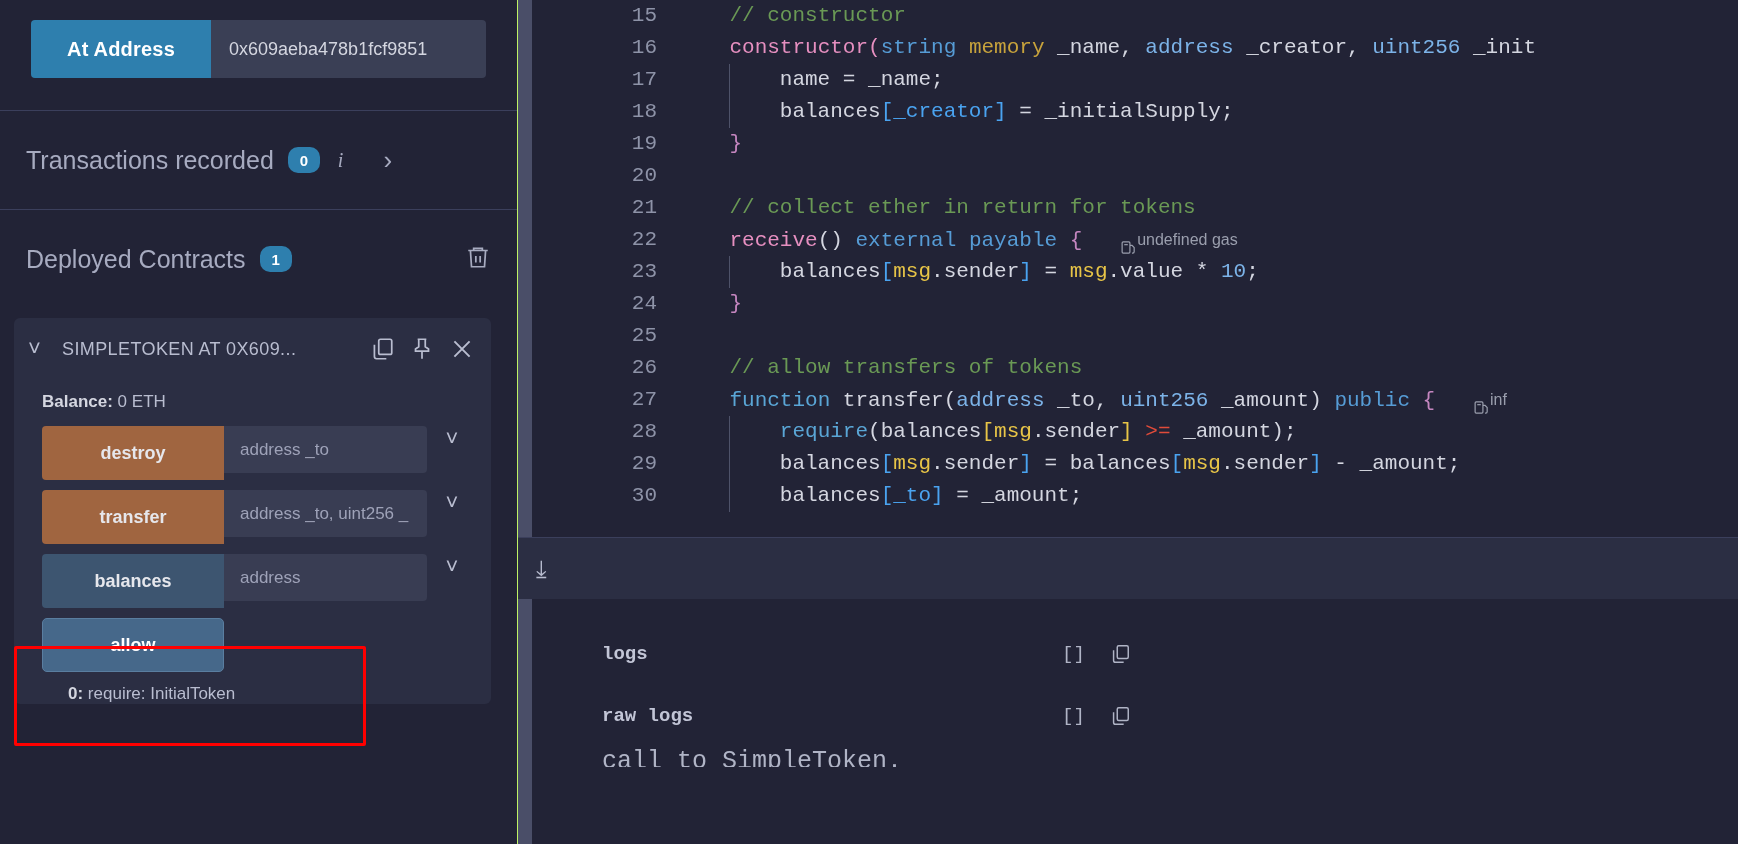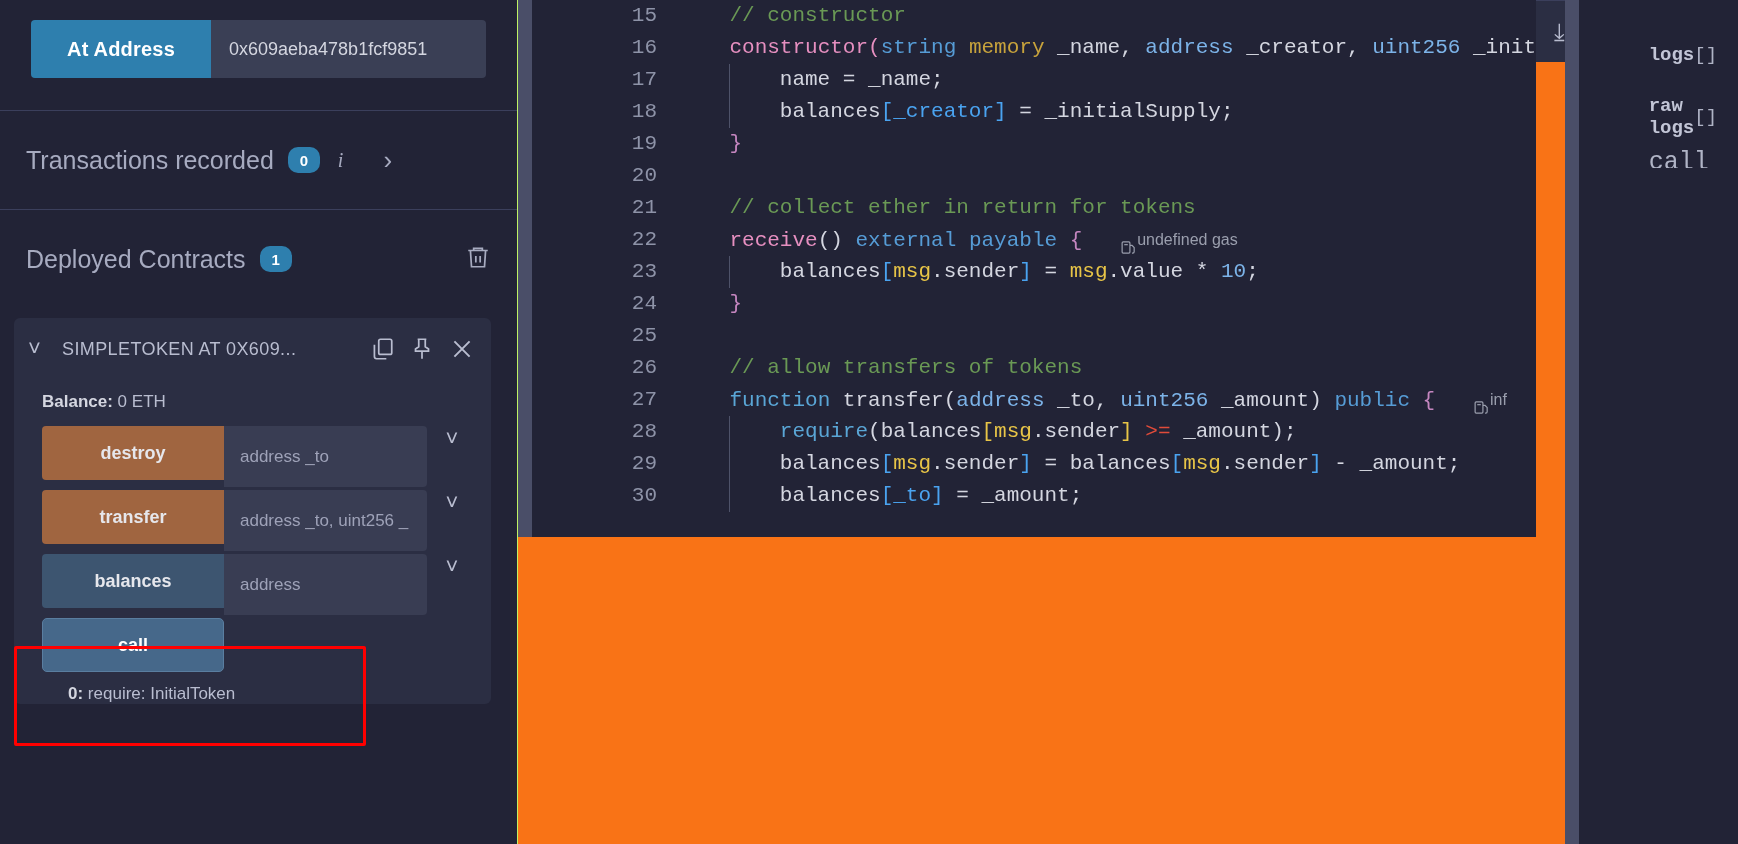--- a/index.html
+++ b/index.html
@@ -137,21 +137,21 @@
     color: #e6e7ec;
     font-weight: bold;
     font-size: 18px;
     border-radius: 4px 0 0 4px;
     cursor: pointer;
   }
   .fn-btn.orange { background: #a06540; }
   .fn-btn.blue   { background: #3d5570; }
   .fn-input {
     flex: 1;
-    height: 61px;
+    height: 47px;
     background: #393d53;
     color: #9ea2b8;
     font-size: 17px;
     display: flex; align-items: center;
     padding-left: 16px;
     border-radius: 0 4px 4px 0;
     overflow: hidden; white-space: nowrap;
     cursor: text;
   }
   .fn-caret {
@@ -193,22 +193,23 @@
     font-size: 17px;
     padding: 12px 0 0 26px;
   }
   .name-result b { color: #d4d6e0; }
 
   
   .right-side {
     flex: 1;
     height: 844px;
     position: relative;
-    background: #f97316;
+    background: #8b5cf6;
     display: flex;
+    flex-direction: column;
     overflow: hidden;
   }
   .editor-wrap {
     position: relative;
     height: 537px;
     display: flex;
     background: #222336;
     overflow: hidden;
   }
   .minimap-strip {
@@ -393,21 +394,21 @@
         <span class="fn-caret">˅</span>
       </div>
 
       <div class="fn-row">
         <div class="fn-btn blue">balances</div>
         <div class="fn-input">address</div>
         <span class="fn-caret">˅</span>
       </div>
 
       <div class="name-group">
-        <div class="name-btn">call</div>
+        <div class="name-btn">allow</div>
         <div class="name-result">
           <b>0:</b>
           <span>require: InitialToken</span>
         </div>
       </div>
     </div>
 
     <div class="highlight-box"></div>
   </div>
 

